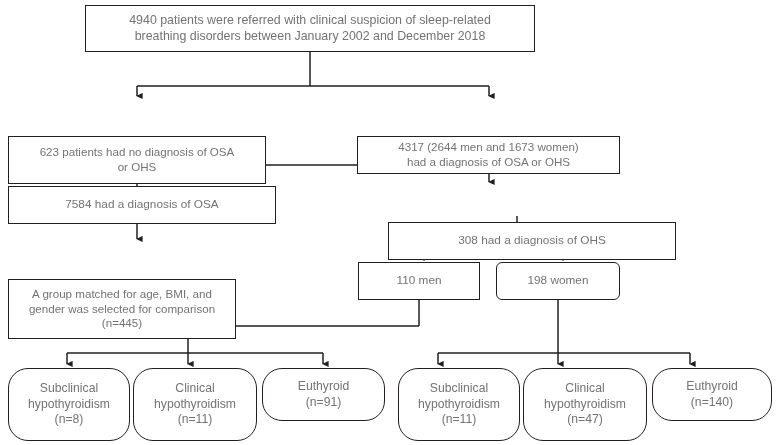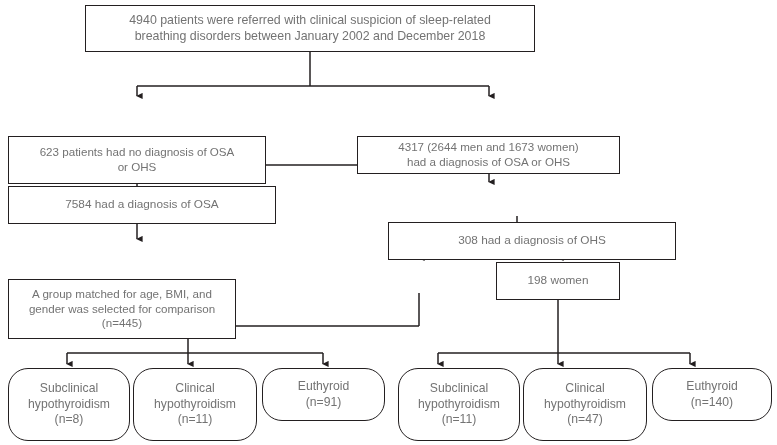--- a/index.html
+++ b/index.html
@@ -106,22 +106,25 @@
   <div class="node-box fs-small" style="left: 388px; top: 186px; width: 288px; height: 30px; margin-top: 36px;">
     <span class="node-text">308 had a diagnosis of OHS</span>
   </div>
 
   <div class="node-box fs-mid" style="left: 8px; top: 243px; width: 228px; height: 60px;">
     <span class="node-text">A group matched for age, BMI, and
 gender was selected for comparison
 (n=445)</span>
   </div>
 
+  <div class="node-box fs-small" style="left: 358px; top: 262px; width: 122px; height: 31px;">
+    <span class="node-text">110 men</span>
+  </div>
 
-  <div class="node-box fs-small" style="left: 496px; top: 262px; width: 124px; height: 23px;">
+  <div class="node-box fs-small" style="left: 496px; top: 262px; width: 124px; height: 23px; border-radius: 6px;">
     <span class="node-text">198 women</span>
   </div>
 
   <div class="node-box fs-leaf" style="left: 8px; top: 368px; width: 122px; height: 73px;">
     <span class="node-text">Subclinical
 hypothyroidism
 (n=8)</span>
   </div>
 
   <div class="node-box fs-leaf" style="left: 133px; top: 368px; width: 124px; height: 73px;">

